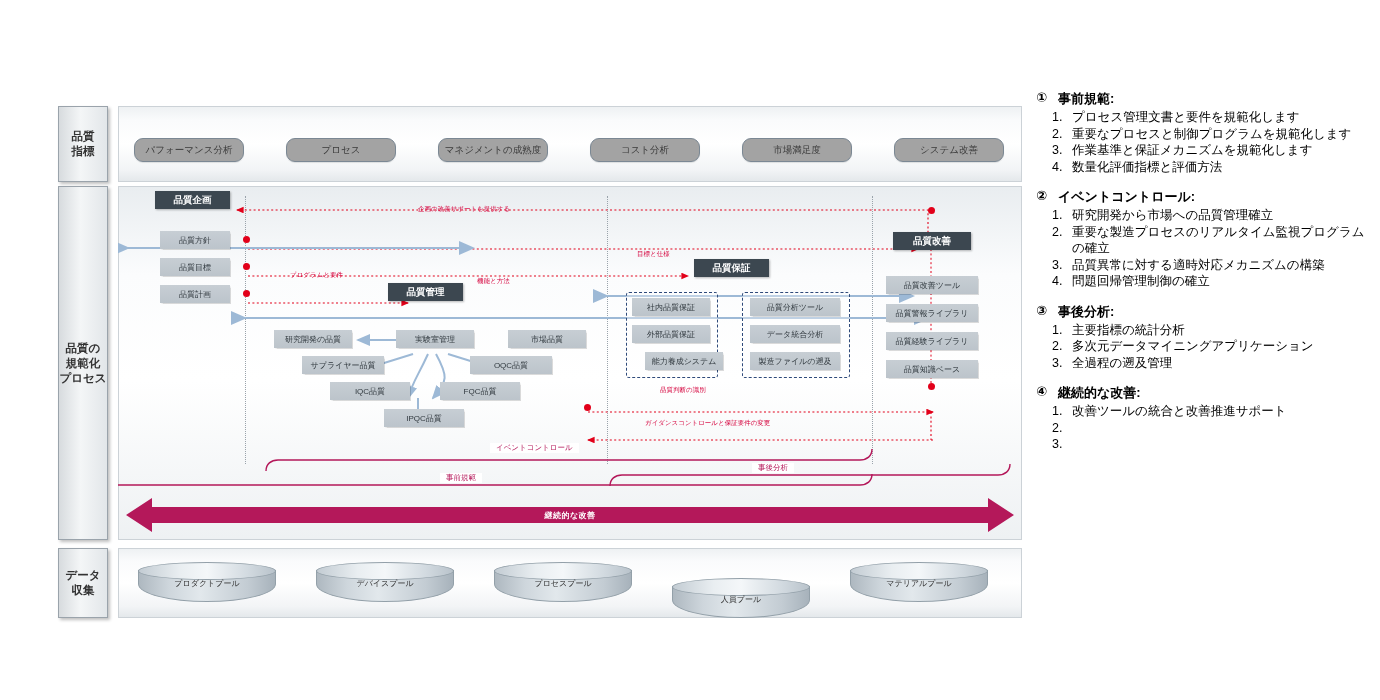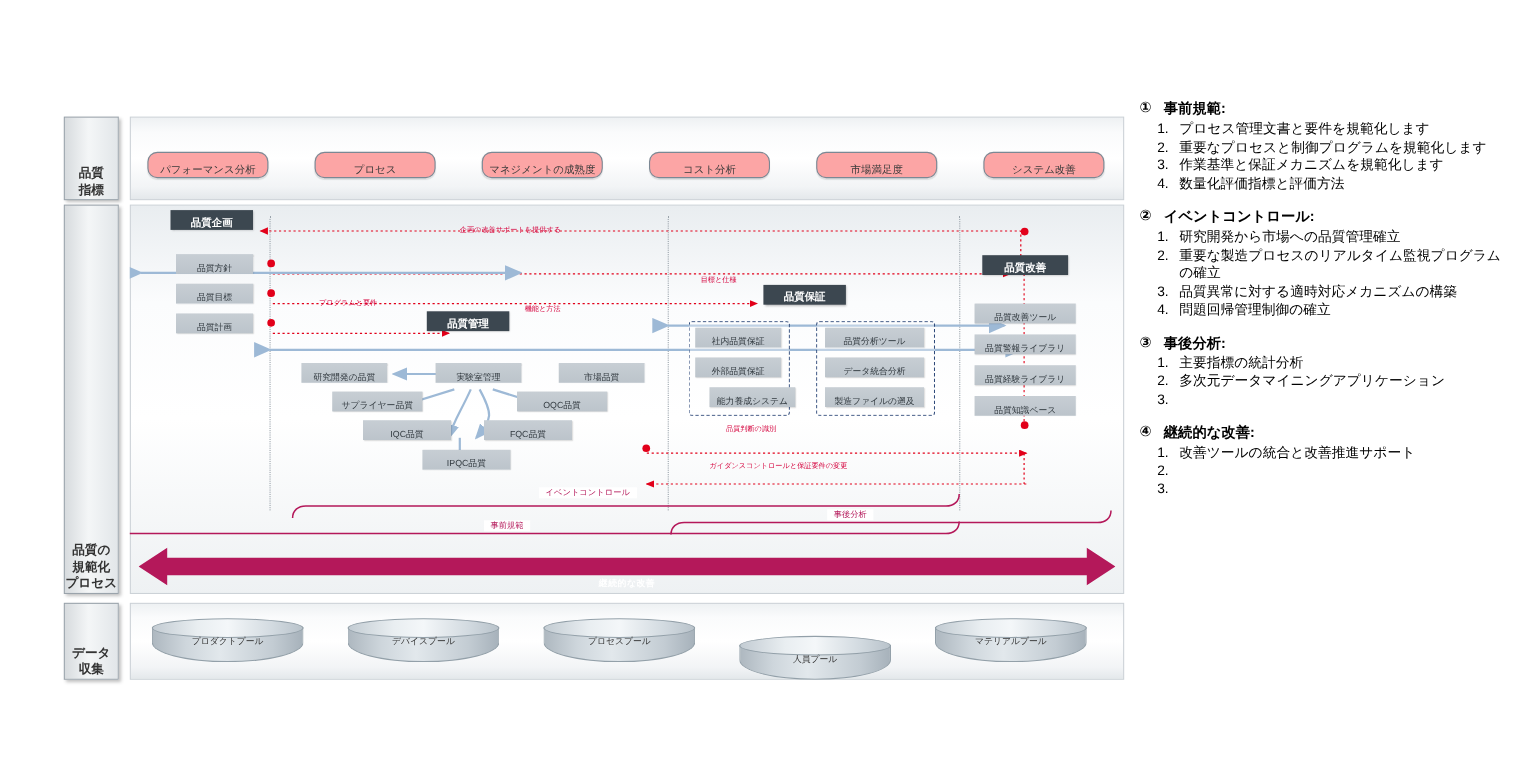--- a/index.html
+++ b/index.html
@@ -1,41 +1,41 @@
 <!DOCTYPE html>
 <html><head>
 <meta charset="utf-8">
 <style>
   html,body{margin:0;padding:0;background:#ffffff;}
   body{width:1380px;height:700px;position:relative;overflow:hidden;
        font-family:"Liberation Sans","DejaVu Sans",sans-serif;color:#2b2b2b;}
 
   
   .abs{position:absolute;}
-  .ctr{display:flex;align-items:flex-end;justify-content:center;text-align:center;}
+  .ctr{display:flex;align-items:center;justify-content:center;text-align:center;}
 
   
   .band-label{
     background:linear-gradient(to right,#d7dbde 0%,#f4f6f7 45%,#e2e6e9 100%);
     border:1px solid #9aa3ab;
     box-shadow:2px 2px 3px rgba(0,0,0,.25);
     font-weight:bold;font-size:11.5px;line-height:15px;color:#333;
   }
   
   .band-body{
     background:linear-gradient(to bottom,#eef1f3 0%,#fafbfc 18%,#ffffff 50%,#f2f4f6 85%,#e4e8eb 100%);
     border:1px solid #ccd2d7;
   }
   .band-body.plain{
     background:linear-gradient(to bottom,#e9edf0 0%,#fbfcfd 25%,#ffffff 55%,#eef1f3 100%);
   }
 
   
   .pill{
-    border:1px solid #7b8894;border-radius:9px;background:#fca5a5;
+    border:1px solid #7b8894;border-radius:9px;background:#a3a3a3;
     font-size:9.5px;color:#3a3a3a;
     box-shadow:0 1px 1px rgba(0,0,0,.10);
   }
 
   
   .dark-box{
     background:#3c4750;color:#ffffff;font-size:9.5px;font-weight:bold;
     box-shadow:1px 1px 2px rgba(0,0,0,.28);
   }
   .gray-box{
@@ -376,20 +376,21 @@
       <li>
           <span class="num">1.</span>
           <span class="txt">主要指標の統計分析</span>
         </li>
       <li>
           <span class="num">2.</span>
           <span class="txt">多次元データマイニングアプリケーション</span>
         </li>
       <li>
           <span class="num">3.</span>
+          <span class="txt">全過程の遡及管理</span>
         </li>
     </ul>
   </div>
 
   <div class="note-sec">
     <div class="note-head">
       <span class="circ">④</span>
       <span>継続的な改善:</span>
     </div>
     <ul class="note-ol">

